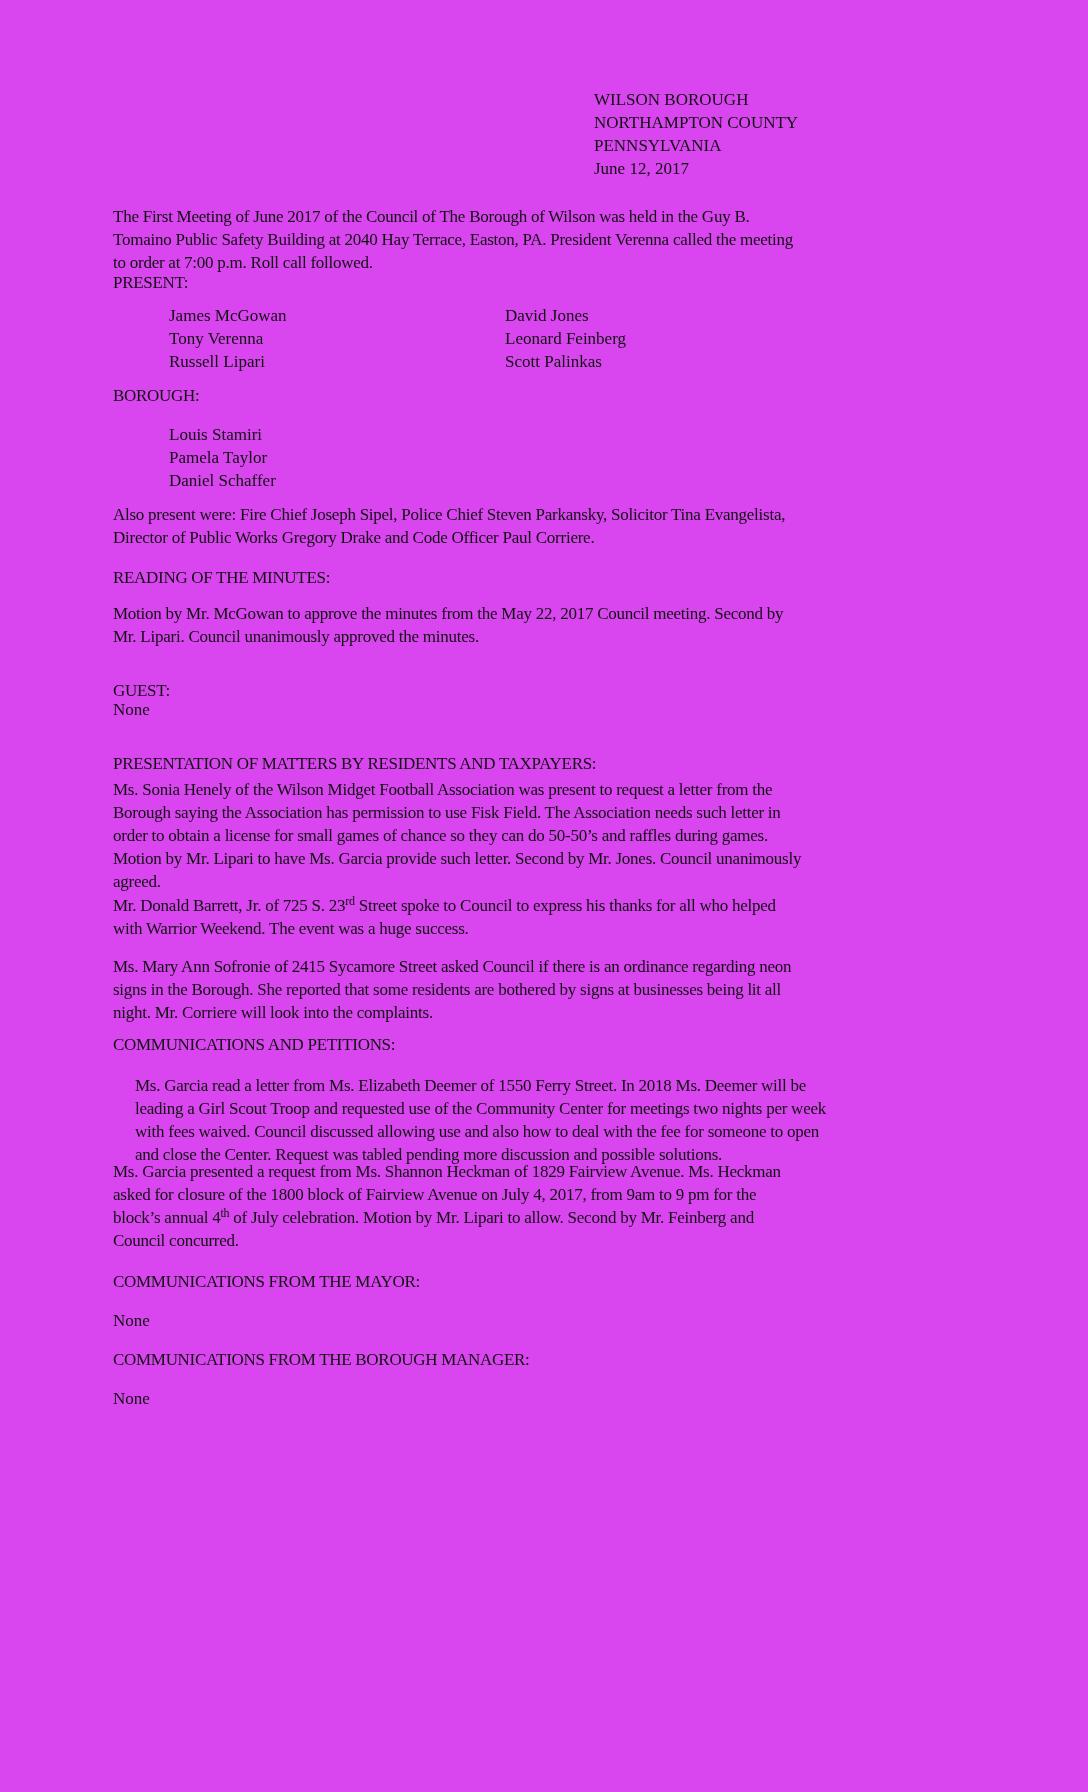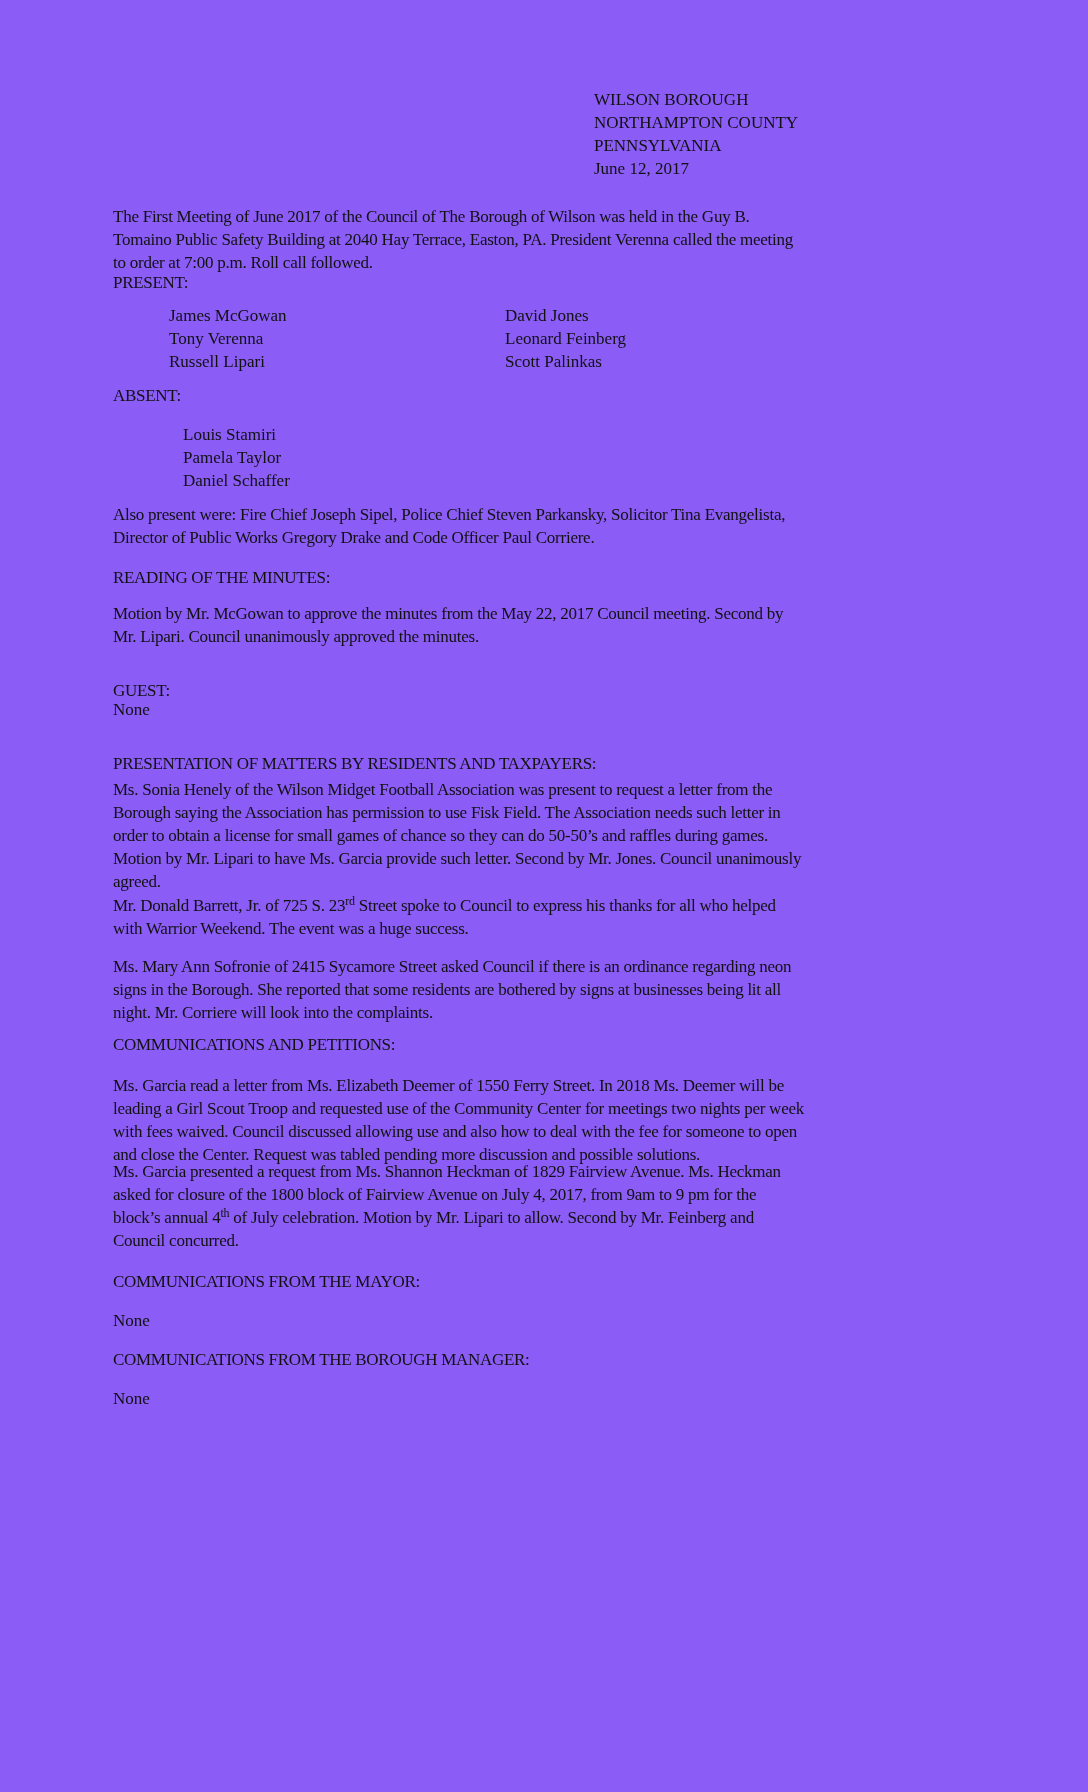--- a/index.html
+++ b/index.html
@@ -1,19 +1,19 @@
 <!DOCTYPE html>
 <html><head>
   <meta charset="utf-8">
   <style>
     html, body { margin: 0; padding: 0; background: #ffffff; }
     body { width: 1088px; height: 1792px; position: relative; overflow: hidden; }
     .page {
       position: absolute; left: 0; top: 0; width: 1088px; height: 1792px;
-      background: #8b5cf6; color: #111111;
+      background: #d946ef; color: #111111;
       font-family: "Liberation Serif", "DejaVu Serif", serif;
       font-size: 17px; line-height: 23px;
     }
     .hdr { position: absolute; left: 594px; top: 88px; }
     .hdr div { height: 23px; white-space: nowrap; }
     .block { position: absolute; left: 113px; width: 730px; }
     .para { letter-spacing: -0.25px; }
     .para .ln { white-space: nowrap; height: 23px; }
     .heading { white-space: nowrap; letter-spacing: -0.3px; }
     .names { position: absolute; left: 169px; }
@@ -45,22 +45,22 @@
     <div>James McGowan</div>
     <div>Tony Verenna</div>
     <div>Russell Lipari</div>
   </div>
   <div class="names2" style="top:304px;">
     <div>David Jones</div>
     <div>Leonard Feinberg</div>
     <div>Scott Palinkas</div>
   </div>
 
-  <div class="block heading" style="top:384px;">ABSENT:</div>
-  <div class="names" style="top:423px;margin-left:14px;">
+  <div class="block heading" style="top:384px;">BOROUGH:</div>
+  <div class="names" style="top:423px;">
     <div>Louis Stamiri</div>
     <div>Pamela Taylor</div>
     <div>Daniel Schaffer</div>
   </div>
 
   <div class="block heading" style="top:566px;">READING OF THE MINUTES:</div>
 
   <div class="block para" style="top:503px;">
     <div class="ln">Also present were:  Fire Chief Joseph Sipel, Police Chief Steven Parkansky, Solicitor Tina Evangelista,</div>
     <div class="ln">Director of Public Works Gregory Drake and Code Officer Paul Corriere.</div>
@@ -87,21 +87,21 @@
     <div class="ln">with Warrior Weekend. The event was a huge success.</div>
   </div>
 
   <div class="block para" style="top:955px;">
     <div class="ln">Ms. Mary Ann Sofronie of 2415 Sycamore Street asked Council if there is an ordinance regarding neon</div>
     <div class="ln">signs in the Borough. She reported that some residents are bothered by signs at businesses being lit all</div>
     <div class="ln">night. Mr. Corriere will look into the complaints.</div>
   </div>
 
   <div class="block heading" style="top:1033px;">COMMUNICATIONS AND PETITIONS:</div>
-  <div class="block para" style="top:1074px;">
+  <div class="block para" style="top:1074px;margin-left:22px;">
     <div class="ln">Ms. Garcia read a letter from Ms. Elizabeth Deemer of 1550 Ferry Street.  In 2018 Ms. Deemer will be</div>
     <div class="ln">leading a Girl Scout Troop and requested use of the Community Center for meetings two nights per week</div>
     <div class="ln">with fees waived. Council discussed allowing use and also how to deal with the fee for someone to open</div>
     <div class="ln">and close the Center. Request was tabled pending more discussion and possible solutions.</div>
   </div>
 
   <div class="block para" style="top:1160px;">
     <div class="ln">Ms. Garcia presented a request from Ms. Shannon Heckman of 1829 Fairview Avenue. Ms. Heckman</div>
     <div class="ln">asked for closure of the 1800 block of Fairview Avenue on July 4, 2017, from 9am to 9 pm for the</div>
     <div class="ln"><span>block’s annual 4</span><sup>th</sup><span> of July celebration. Motion by Mr. Lipari to allow. Second by Mr. Feinberg and</span></div>

